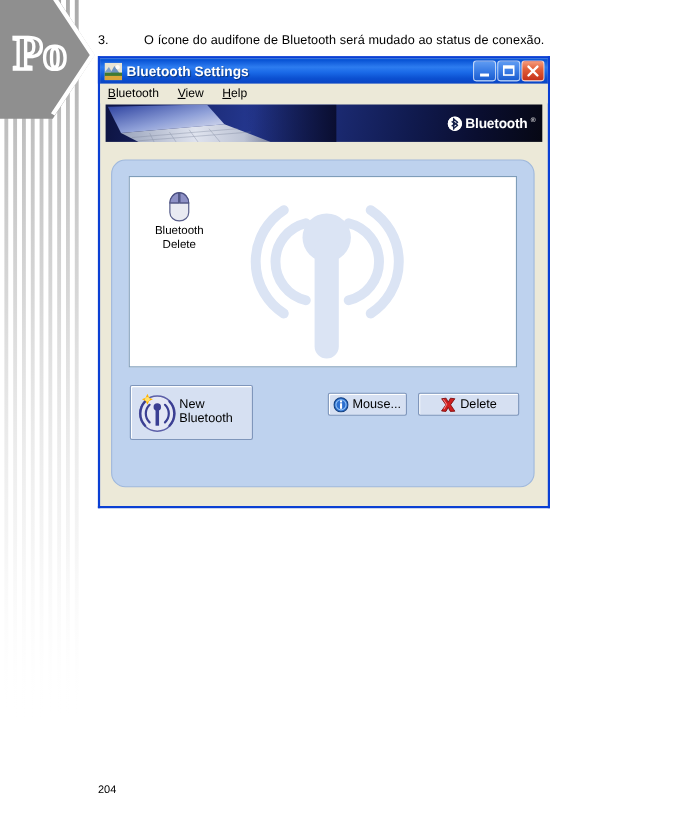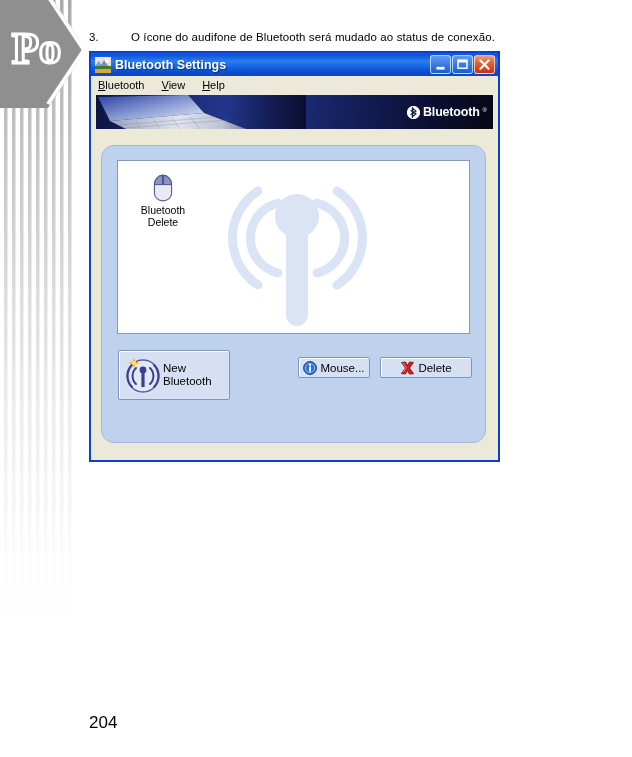--- a/index.html
+++ b/index.html
@@ -38,21 +38,21 @@
   #caption .num {
     display: inline-block;
     width: 42px;
   }
 
   
   #page-number {
     position: absolute;
     left: 89px;
     top: 713px;
-    font-size: 17px;
+    font-size: 10px;
     color: #000;
   }
 
   
   #app-window {
     position: absolute;
     left: 89px;
     top: 53px;
     width: 411px;
     height: 409px;

